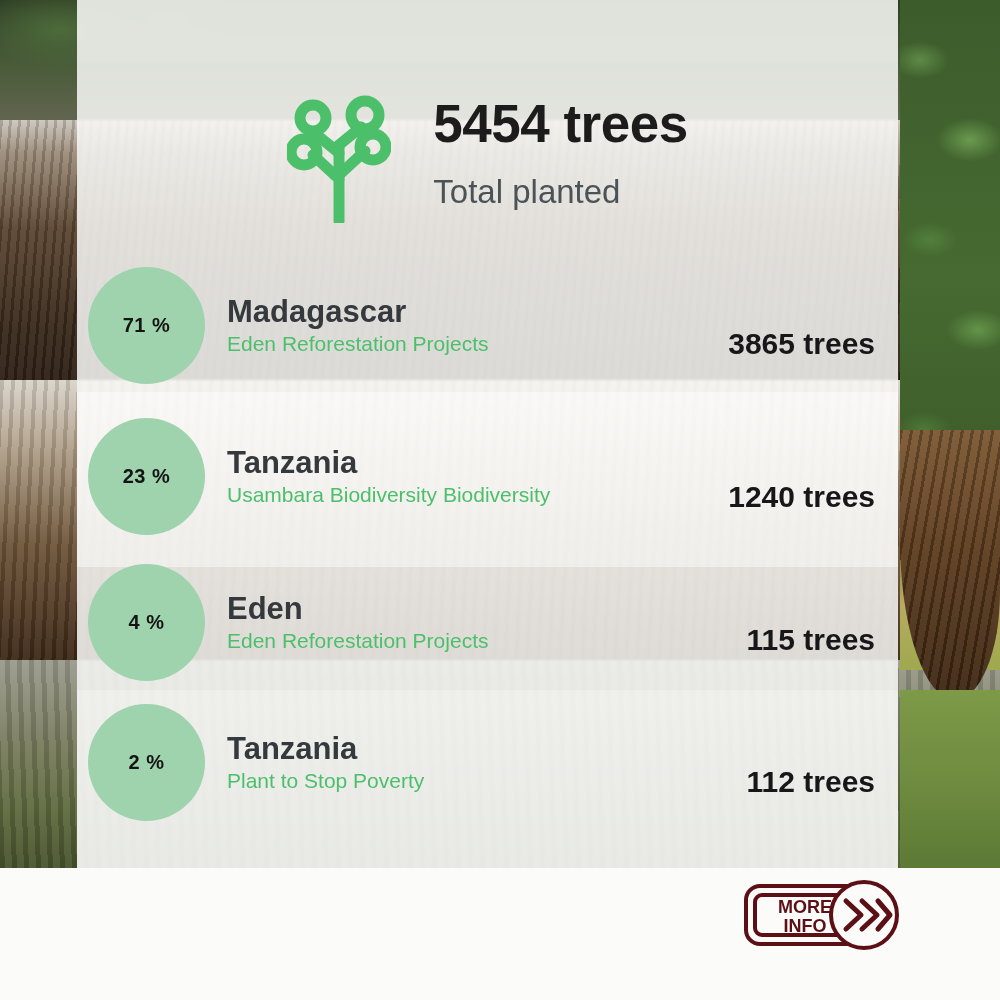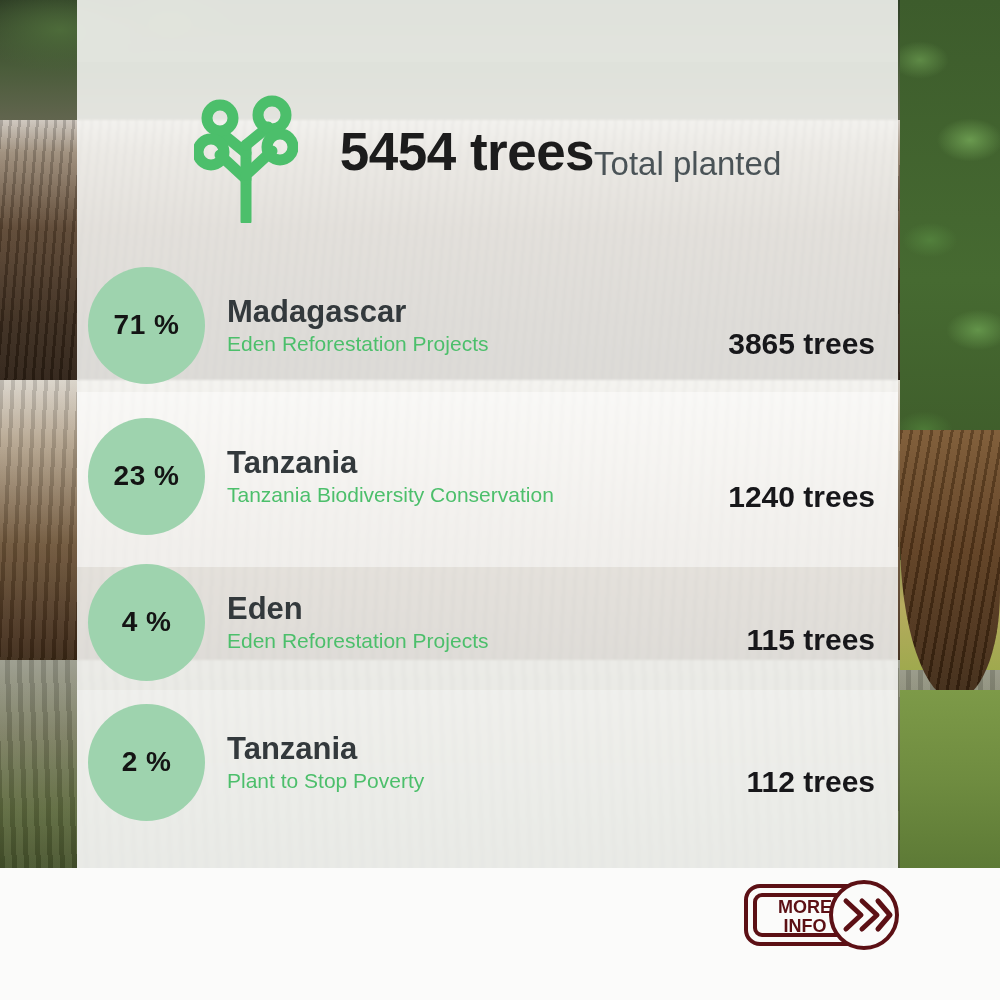--- a/index.html
+++ b/index.html
@@ -115,21 +115,21 @@
   .header {
     position: absolute;
     left: 0; top: 78px;
     width: 821px; height: 150px;
     display: flex;
     align-items: center;
     justify-content: center;
     gap: 42px;
   }
   .tree-icon { width: 104px; height: 140px; flex: 0 0 auto; }
-  .header-text { display: flex; flex-direction: row; justify-content: center; }
+  .header-text { display: flex; flex-direction: column; justify-content: center; }
   .total-count {
     font-size: 53px;
     font-weight: 700;
     color: #1c1c1c;
     letter-spacing: -0.5px;
     line-height: 1.05;
   }
   .total-label {
     font-size: 33px;
     font-weight: 400;
@@ -157,21 +157,21 @@
     flex: 0 0 auto;
     width: 117px; height: 117px;
     margin-left: 11px;
     border-radius: 50%;
     background: #9ed3ae;
     display: flex;
     align-items: center;
     justify-content: center;
   }
   .pct-bubble .pct-text {
-    font-size: 28px;
+    font-size: 20px;
     font-weight: 700;
     color: #141414;
     letter-spacing: 0.5px;
   }
 
   .row-info {
     flex: 1 1 auto;
     margin-left: 22px;
     min-width: 0;
     padding-right: 6px;
@@ -280,21 +280,21 @@
         </div>
         <div class="row-trees">3865 trees</div>
       </div>
 
       <div class="row row-2">
         <div class="pct-bubble">
           <span class="pct-text">23 %</span>
         </div>
         <div class="row-info">
           <div class="country">Tanzania</div>
-          <div class="project">Tanzania Biodiversity Conservation</div>
+          <div class="project">Usambara Biodiversity Biodiversity</div>
         </div>
         <div class="row-trees">1240 trees</div>
       </div>
 
       <div class="row row-3">
         <div class="pct-bubble">
           <span class="pct-text">4 %</span>
         </div>
         <div class="row-info">
           <div class="country">Eden</div>

